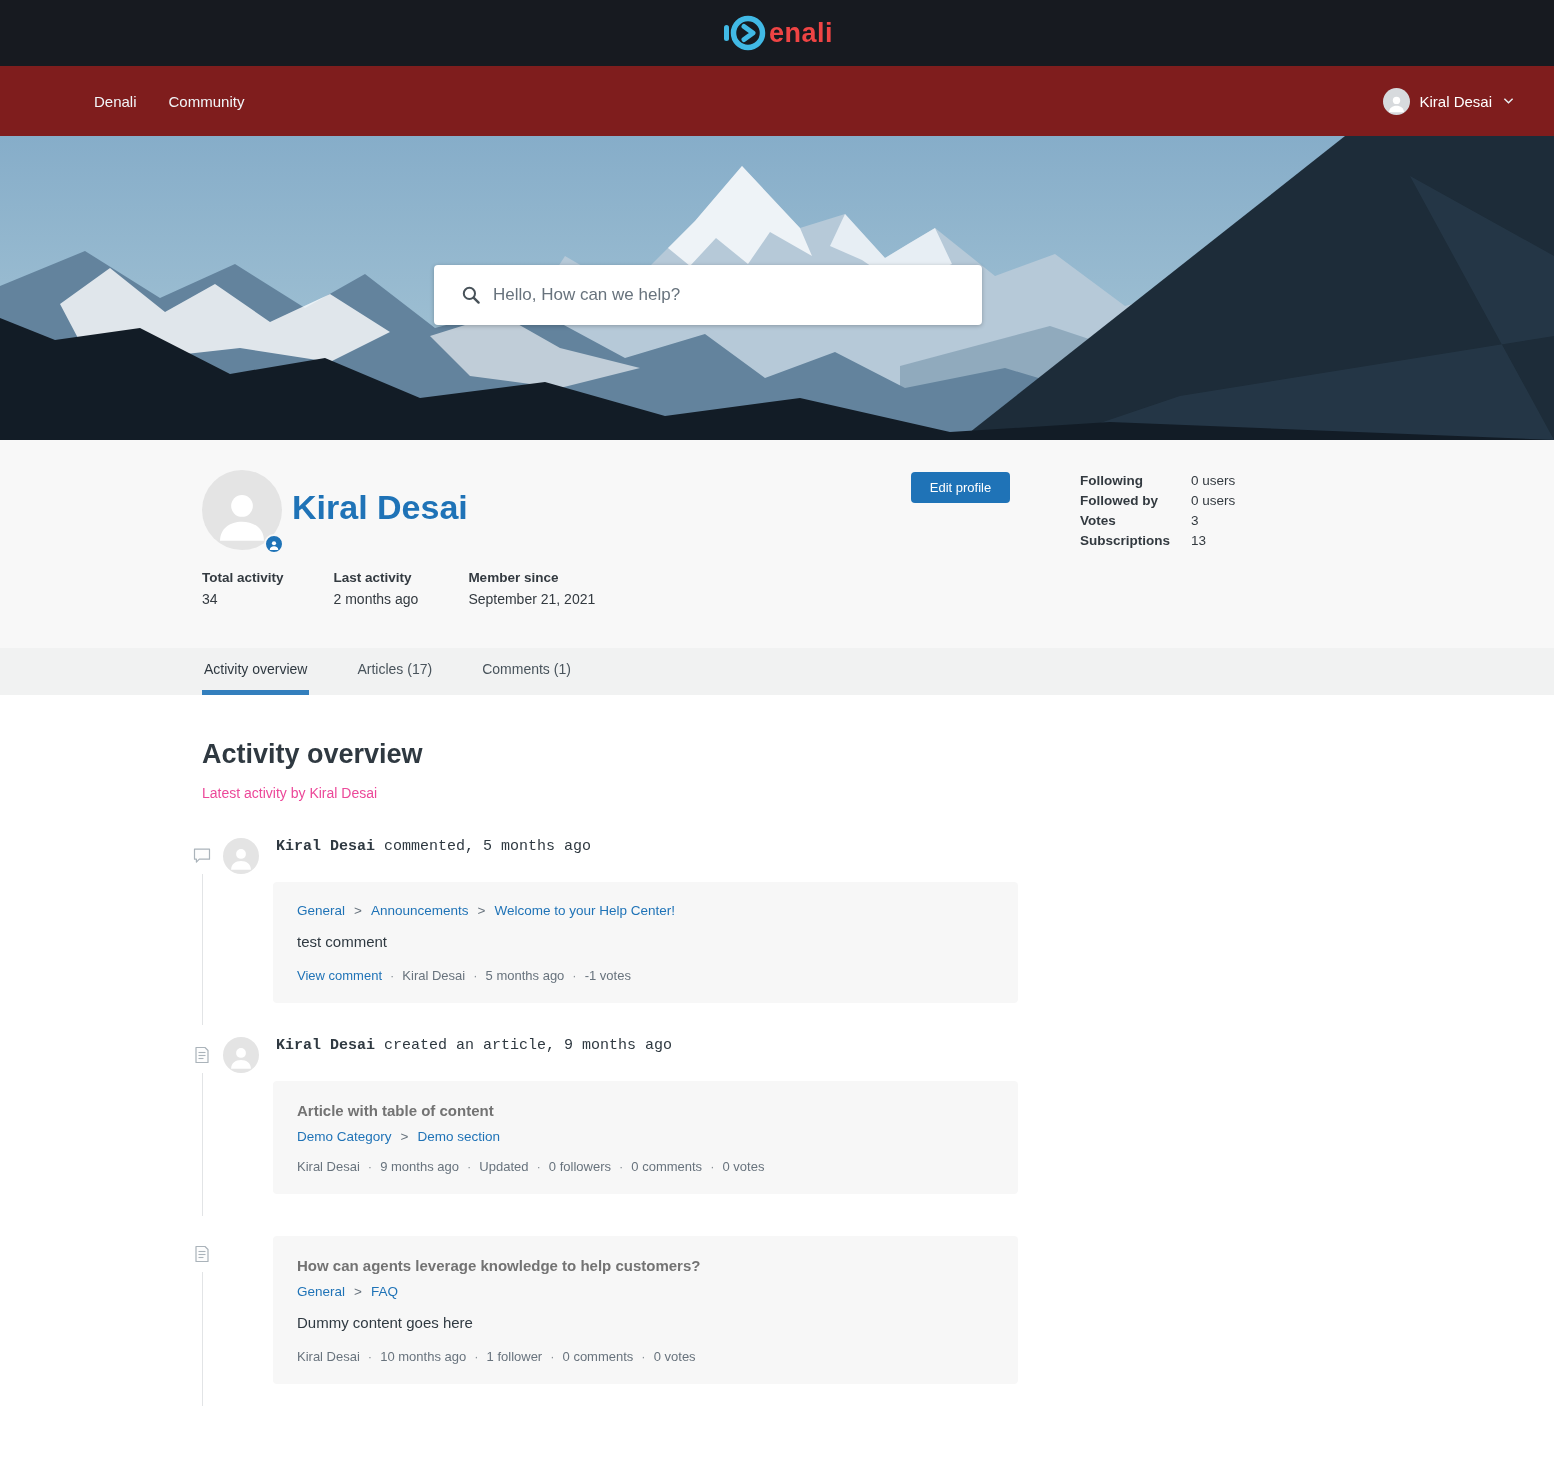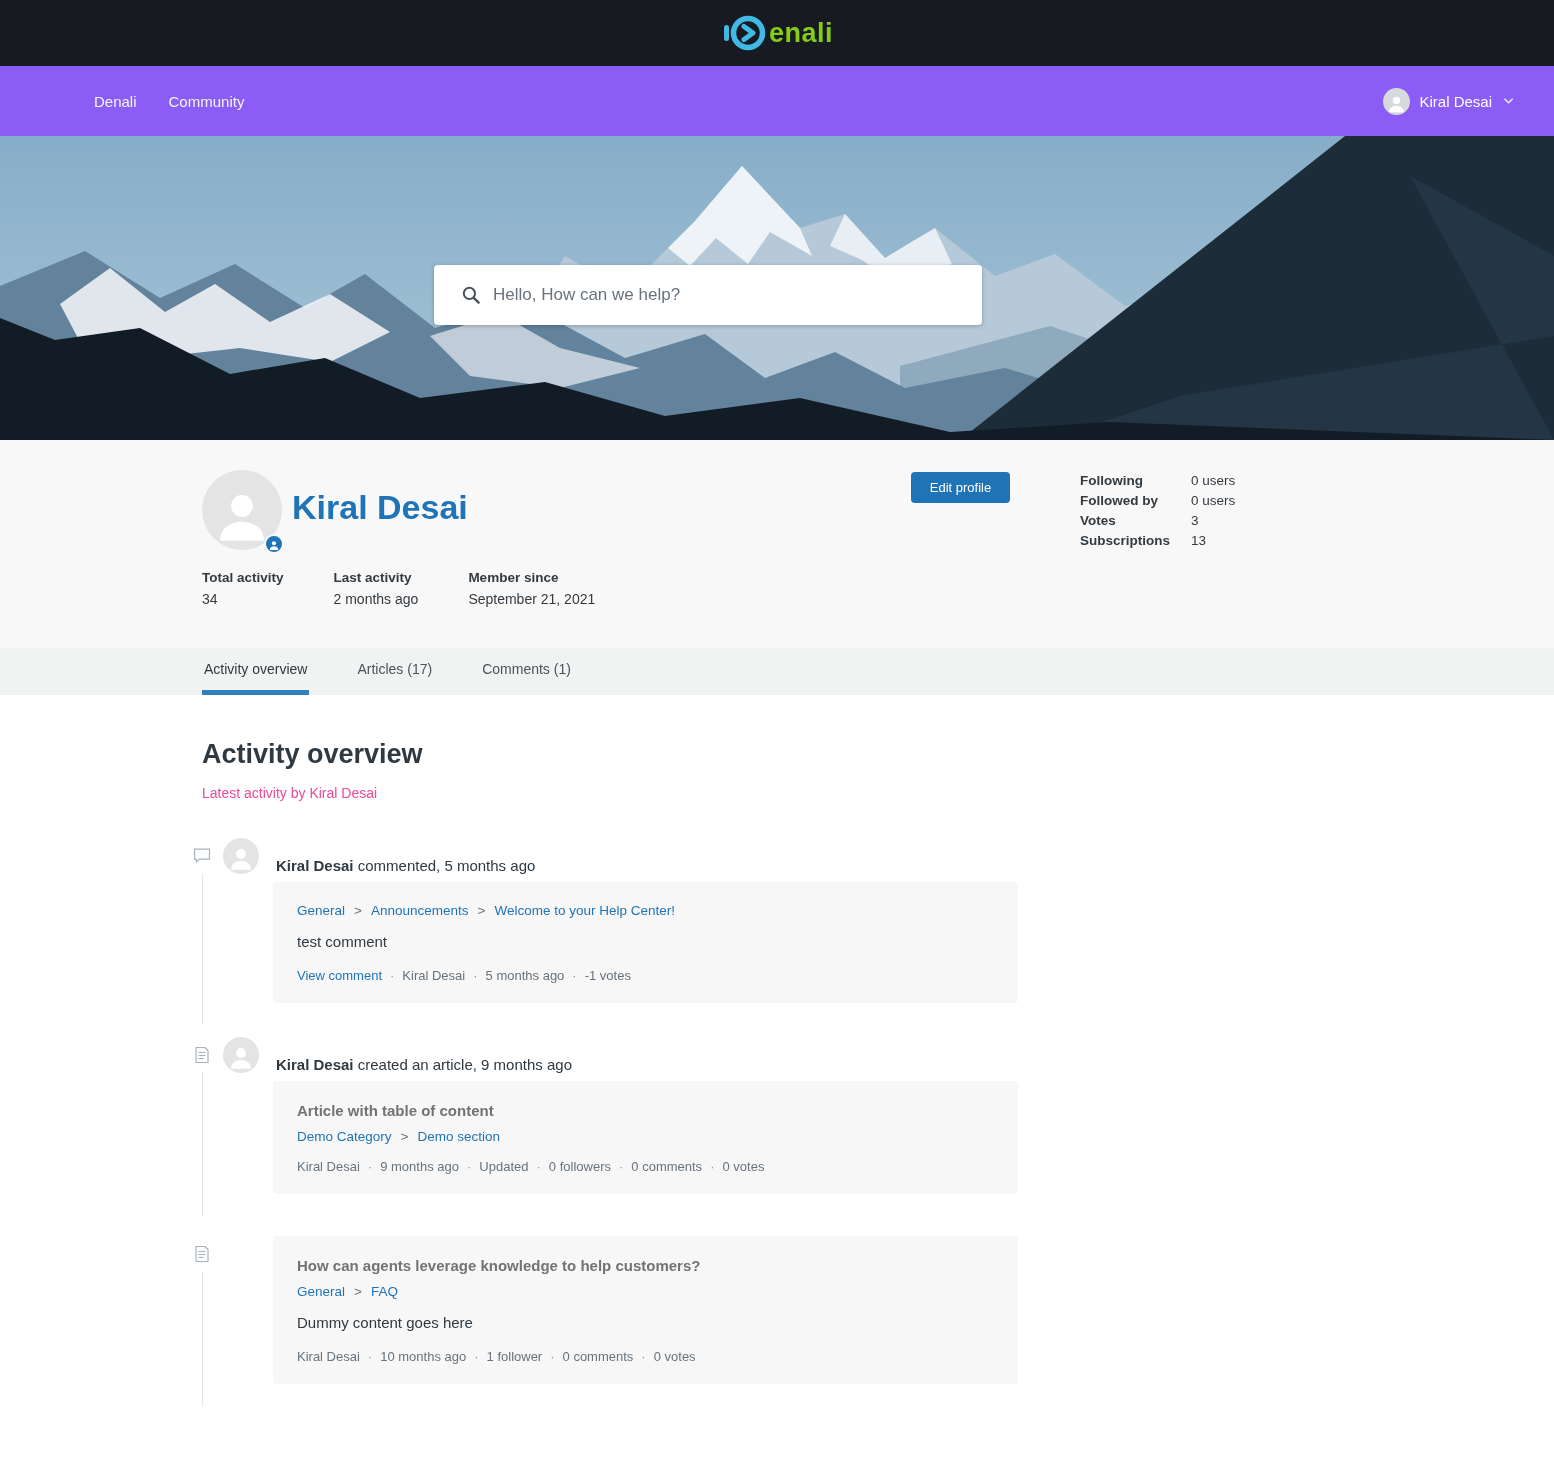--- a/index.html
+++ b/index.html
@@ -2,24 +2,24 @@
 <html><head>
 <meta charset="utf-8">
 <style>
   * { margin:0; padding:0; box-sizing:border-box; }
   html,body { width:1554px; height:1478px; overflow:hidden; background:#fff;
     font-family:"Liberation Sans", sans-serif; color:#2f3941; }
 
   
   .topbar { height:66px; background:#171a20; display:flex; align-items:center; justify-content:center; }
   .logo { display:flex; align-items:center; gap:2px; }
-  .logo-text { color:#84cc16; font-size:27px; font-weight:700; letter-spacing:.5px; }
-
-  
-  .navbar { height:70px; background:#8b5cf6; display:flex; align-items:center; padding:0 40px 0 94px; }
+  .logo-text { color:#ef4444; font-size:27px; font-weight:700; letter-spacing:.5px; }
+
+  
+  .navbar { height:70px; background:#7f1d1d; display:flex; align-items:center; padding:0 40px 0 94px; }
   .nav-link { color:#f2f6f9; font-size:15px; margin-right:32px; cursor:pointer; text-decoration:none; }
   .nav-right { margin-left:auto; display:flex; align-items:center; gap:9px; }
   .nav-avatar { width:27px; height:27px; border-radius:50%; background:#d7dadd; overflow:hidden; display:flex; align-items:center; justify-content:center; }
   .nav-avatar svg { width:21px; height:21px; margin-top:4px; }
   .nav-user { color:#ffffff; font-size:15px; }
   .nav-chevron { width:11px; height:8px; margin-left:2px; }
 
   
   .hero { position:relative; height:304px; overflow:hidden; }
   .hero svg.scene { position:absolute; inset:0; width:100%; height:100%; display:block; }
@@ -58,21 +58,21 @@
 
   
   .main { padding:44px 0 0 202px; background:#fff; }
   .h1 { font-size:27px; font-weight:700; color:#2f3941; }
   .subtitle { font-size:14px; color:#ec4899; margin-top:15px; }
   .timeline { margin-top:37px; }
 
   .activity { position:relative; padding-bottom:34px; }
   .tl-icon { position:absolute; left:-9px; top:9px; width:18px; height:18px; }
   .tl-line { position:absolute; left:0px; top:36px; bottom:12px; width:1px; background:#e2e4e6; }
-  .act-header { display:flex; align-items:flex-end; margin-left:21px; }
+  .act-header { display:flex; align-items:flex-start; margin-left:21px;font-family:Liberation Mono, monospace; }
   .act-avatar { width:36px; height:36px; border-radius:50%; background:#e4e4e4; overflow:hidden;
     display:flex; justify-content:center; flex:none; }
   .act-avatar svg { width:28px; height:28px; margin-top:6px; }
   .act-title { margin-left:17px; font-size:15px; color:#2f3941; }
   .act-title .actor { font-weight:700; }
 
   .card { width:745px; margin:8px 0 0 71px; background:#f7f7f7; border-radius:4px; padding:21px 24px 20px; }
   .crumbs { font-size:13.5px; }
   .crumbs a { color:#1f73b7; text-decoration:none; cursor:pointer; }
   .crumbs a + a::before { content:">"; color:#68737d; margin:0 9px; display:inline-block; }

